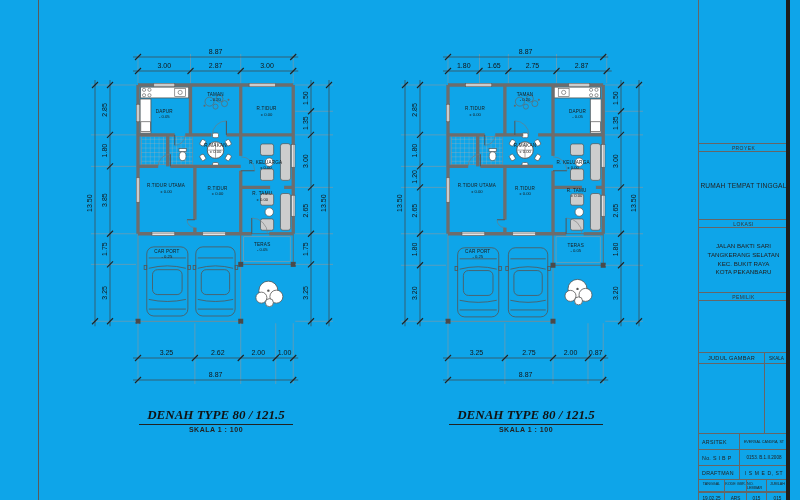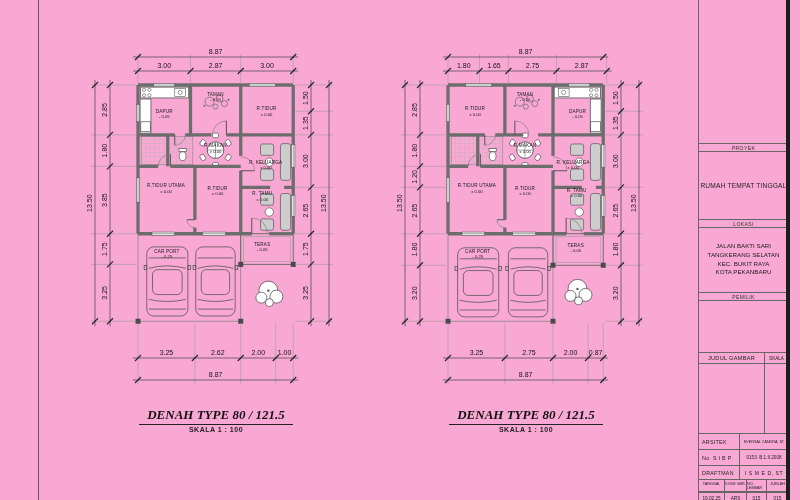--- a/index.html
+++ b/index.html
@@ -1,16 +1,16 @@
 <!DOCTYPE html>
 <html><head>
 <meta charset="utf-8">
 <style>
   html,body{margin:0;padding:0;background:#fff;}
-  #sheet{position:relative;width:800px;height:500px;background:#f9a8d4;overflow:hidden;
+  #sheet{position:relative;width:800px;height:500px;background:#0ea5e9;overflow:hidden;
          font-family:"Liberation Sans",sans-serif;}
   .vframe{position:absolute;top:0;width:1.4px;height:500px;background:#5a5a5a;}
   svg.plan{position:absolute;top:20px;width:310px;height:376px;overflow:visible;}
   svg text{font-family:"Liberation Sans",sans-serif;}
   .plan-title{position:absolute;top:405px;width:310px;text-align:center;color:#111;}
   .plan-title .t{font-family:"Liberation Serif",serif;font-style:italic;font-weight:bold;
                  font-size:13px;display:inline-block;border-bottom:1.3px solid #222;padding:0 8px 1px;}
   .plan-title .s{font-size:7px;font-weight:bold;letter-spacing:.5px;color:#222;margin-top:1px;}
   
   #tb{position:absolute;left:698px;top:0;width:89px;height:500px;border-left:1px solid #666;color:#222;}

